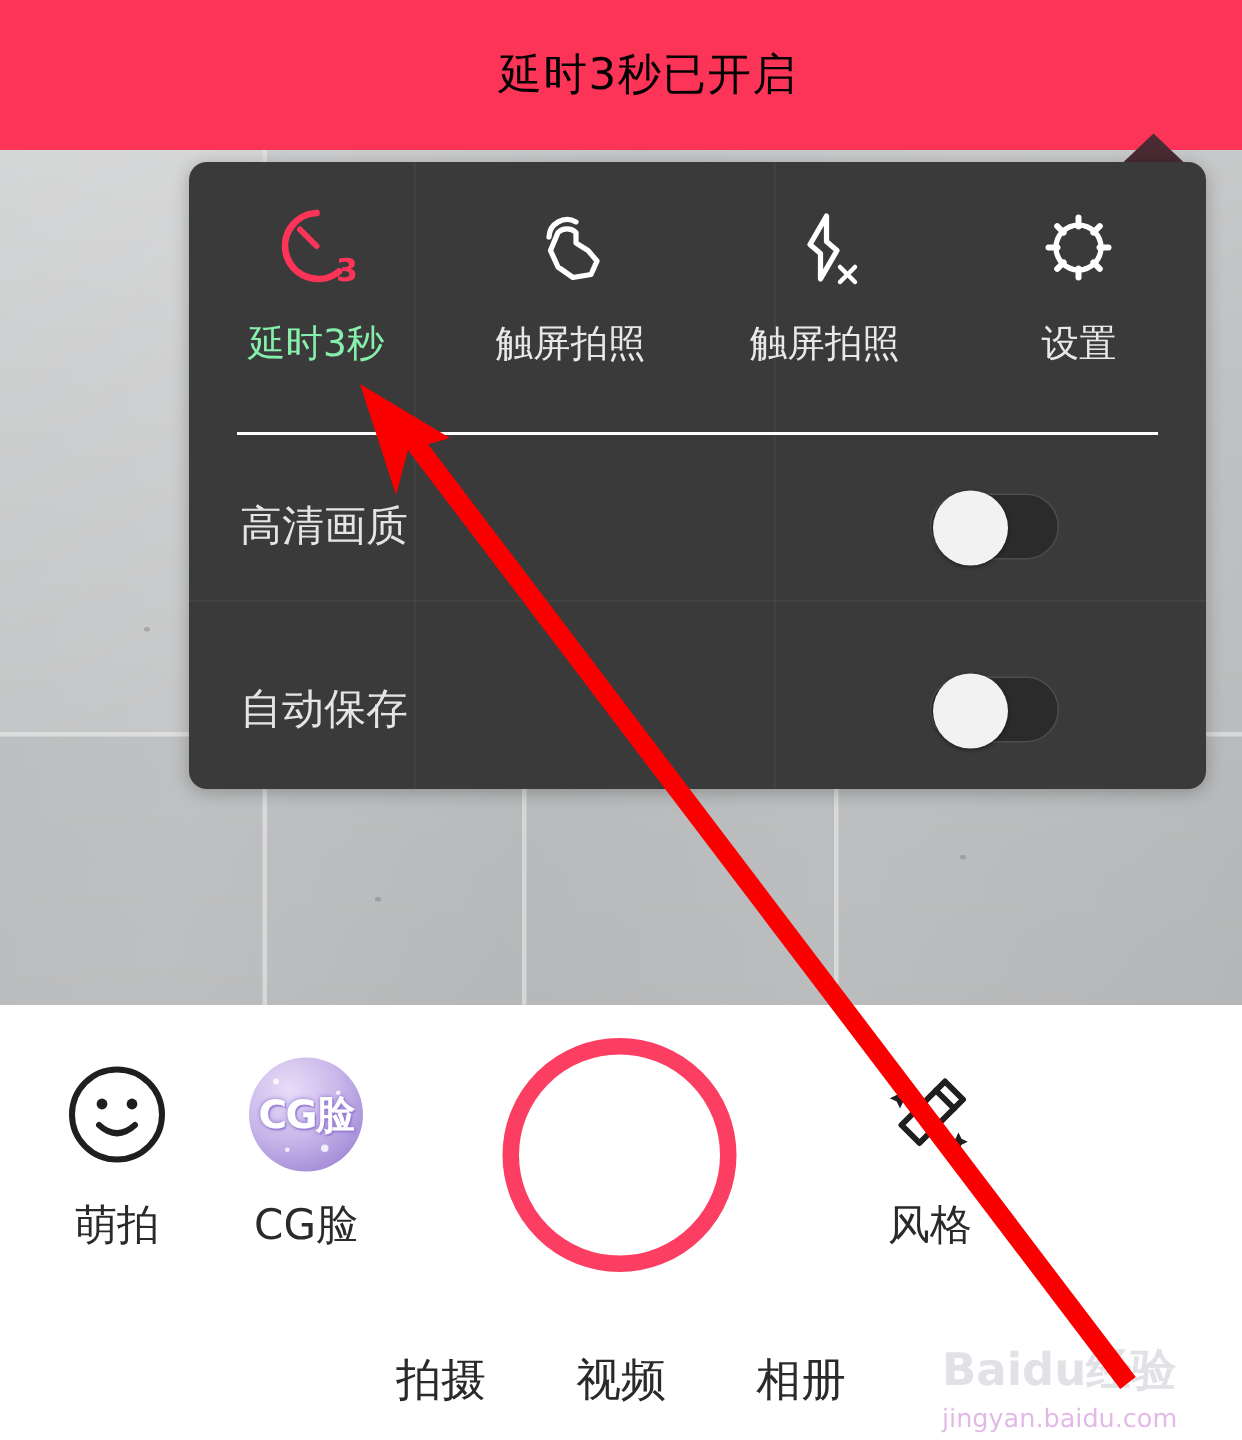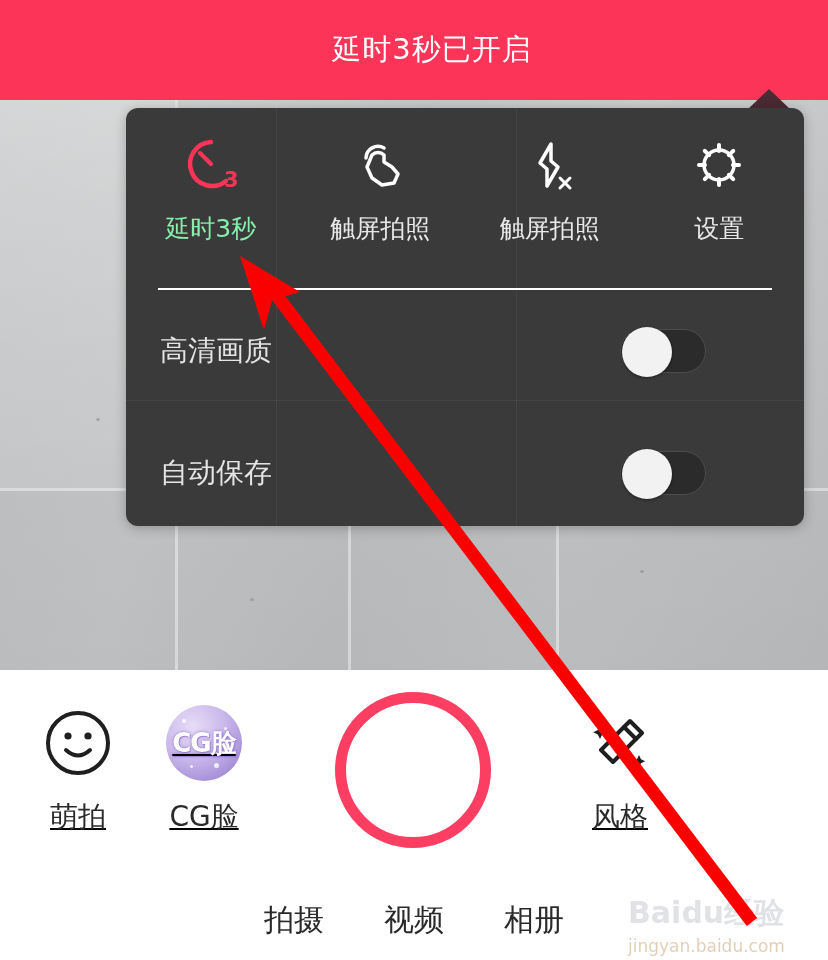--- a/index.html
+++ b/index.html
@@ -11,21 +11,21 @@
   }
   #screen { position:relative; width:828px; height:960px; overflow:hidden; background:#fff; }
 
   
   .banner {
     position:absolute; left:0; top:0; width:828px; height:100px;
     background:#fb3458;
     display:flex; align-items:center; justify-content:center;
   }
   .banner-text {
-    color:#ffffff; font-size:29px; letter-spacing:1px;
+    color:#000000; font-size:29px; letter-spacing:1px;
     font-family:"DejaVu Sans","Liberation Sans",sans-serif;
     margin-left:36px;
   }
 
   
   .viewfinder {
     position:absolute; left:0; top:100px; width:828px; height:570px;
     background:
       linear-gradient(180deg, rgba(255,255,255,0.10) 0%, rgba(255,255,255,0.0) 28%, rgba(0,0,0,0.04) 100%),
       linear-gradient(100deg, #c3c5c6 0%, #c9cacb 22%, #bfc1c2 46%, #c6c7c8 70%, #bdbfc0 100%);
@@ -112,21 +112,21 @@
     box-shadow:0 1px 3px rgba(0,0,0,0.45);
   }
 
   
   .bottombar {
     position:absolute; left:0; top:670px; width:828px; height:290px;
     background:#ffffff;
   }
   .tool {
     position:absolute; width:140px; top:34px;
-    display:flex; flex-direction:column; align-items:center; cursor:pointer;text-decoration:underline;
+    display:flex; flex-direction:column; align-items:center; cursor:pointer;
   }
   .tool-label {
     margin-top:16px; font-size:28px; color:#2a2a2a;
     font-family:"DejaVu Sans","Liberation Sans",sans-serif;
   }
   .tool-icon { width:78px; height:78px; display:flex; align-items:center; justify-content:center; }
   .tool-t1 { left:8px; }
   .tool-t2 { left:134px; }
   .tool-t3 { left:550px;text-align:right; }
   .tool-t4 { left:676px; }
@@ -168,21 +168,21 @@
   
   .annot { position:absolute; left:0; top:0; width:828px; height:960px; pointer-events:none; }
 
   
   .watermark {
     position:absolute; left:628px; top:893px; width:200px; height:62px;
     opacity:0.30; pointer-events:none;
     font-family:"DejaVu Sans","Liberation Sans",sans-serif;
   }
   .wm-top { font-size:30px; color:#9aa3ad; font-weight:bold; letter-spacing:0px; }
-  .wm-bot { font-size:17px; color:#a16207; margin-top:2px; }
+  .wm-bot { font-size:17px; color:#a21caf; margin-top:2px; }
 </style>
 </head>
 <body>
 
 <div id="screen">
 
   <div class="banner">
     <span class="banner-text">延时3秒已开启</span>
   </div>
 

